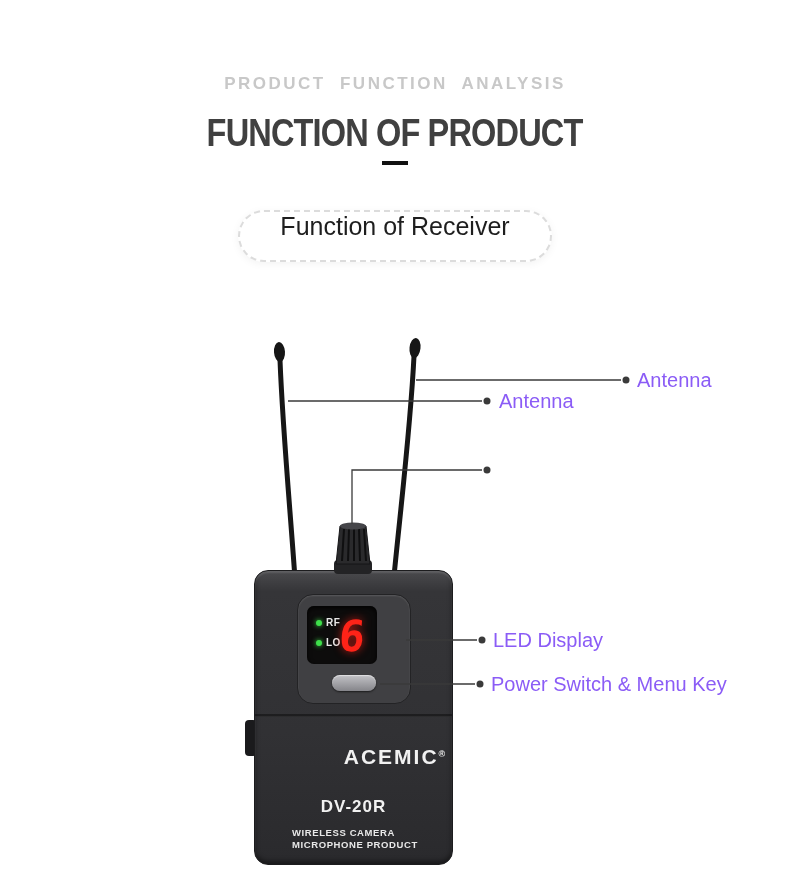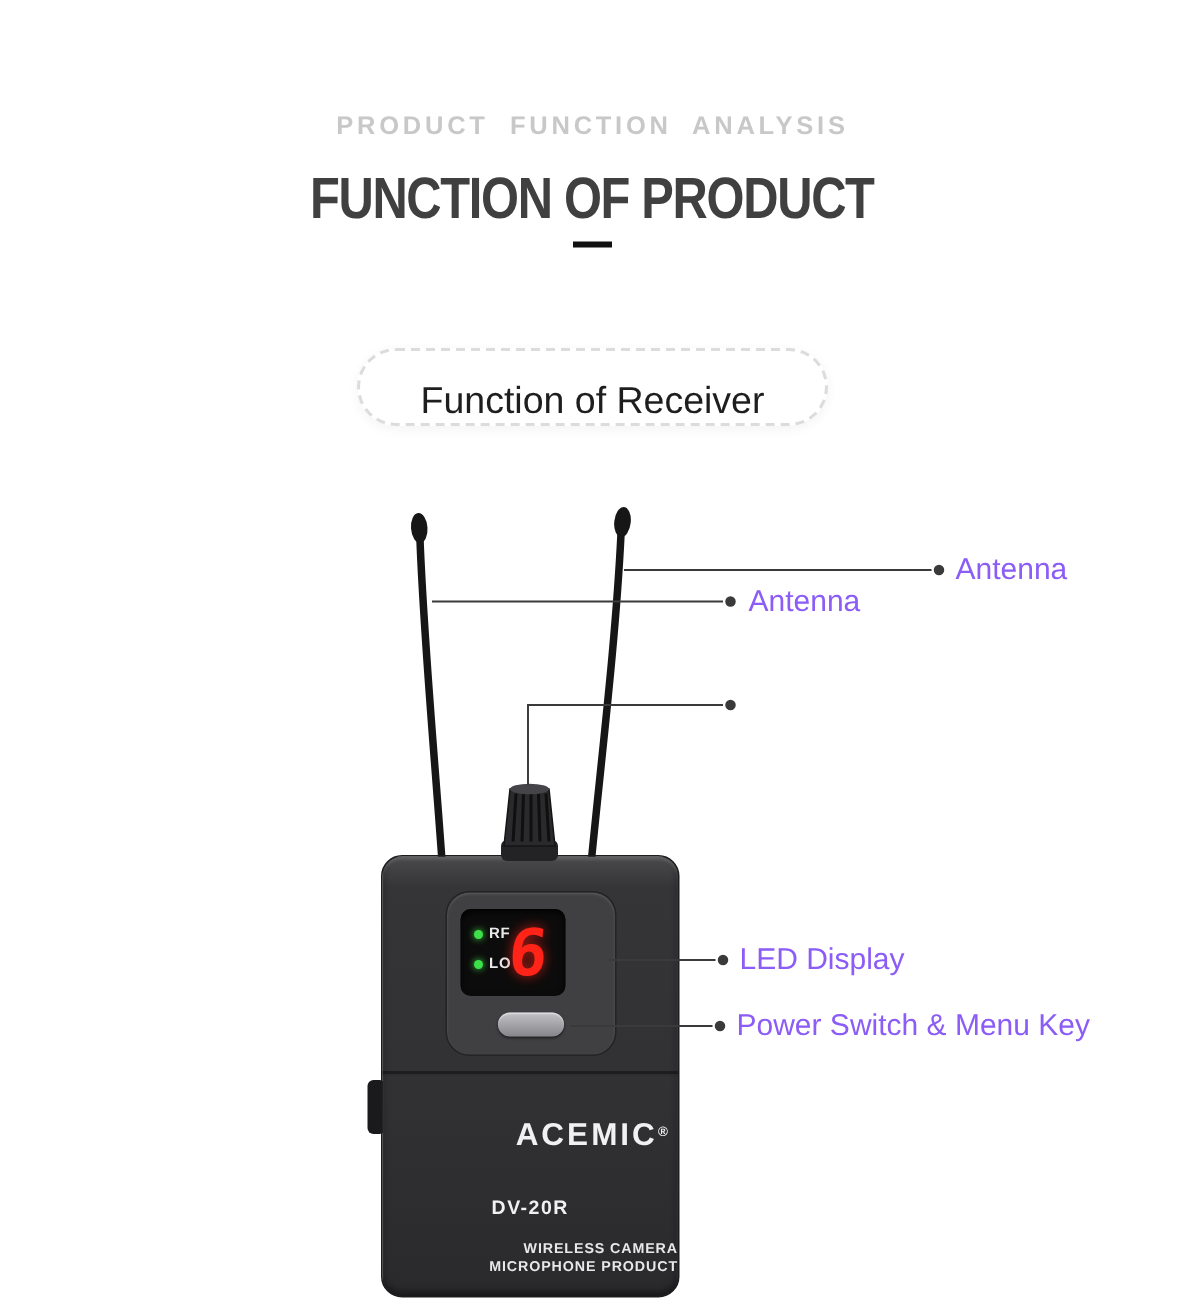--- a/index.html
+++ b/index.html
@@ -16,24 +16,24 @@
   .main-title{
     position:absolute;top:104px;left:0;width:100%;text-align:center;
     color:#404040;font-size:37px;font-weight:900;letter-spacing:-1px;
   }
   .main-title > span{display:inline-block;transform:scaleX(0.88) scaleY(1.05);transform-origin:center;}
   .title-dash{
     position:absolute;top:153px;left:50%;transform:translateX(-50%);
     width:26px;height:4px;background:#111;
   }
   .badge{
-    position:absolute;top:224px;left:50%;transform:translateX(-50%);
+    position:absolute;top:202px;left:50%;transform:translateX(-50%);
     min-width:246px;height:48px;padding:0 32px;
     border:2px dashed #dcdcdc;border-radius:40px;background:#fff;
-    display:flex;align-items:flex-end;justify-content:center;
+    display:flex;align-items:flex-start;justify-content:center;
     box-shadow:0 2px 8px rgba(0,0,0,0.05);
     font-size:25px;color:#1e1e1e;
   }
   .layer{position:absolute;left:0;top:0;width:790px;height:877px;pointer-events:none;}
   .z1{z-index:1}.z3{z-index:3}.z4{z-index:4}
 
   .clip{
     position:absolute;left:245px;top:712px;width:12px;height:36px;
     background:#1a1a1c;border-radius:4px;z-index:2;
   }
@@ -78,25 +78,25 @@
     background:linear-gradient(180deg,#c3c3c7,#85858a);
     box-shadow:0 1px 2px rgba(0,0,0,0.6), inset 0 1px 1px rgba(255,255,255,0.5);
   }
   .brand{
     position:absolute;left:0;top:174px;width:100%;text-align:center;
     color:#f1f1f1;font-size:21px;font-weight:700;letter-spacing:2px;padding-left:41px;
   }
   .brand sup{font-size:9px;letter-spacing:0;vertical-align:top;line-height:18px;}
   .model{
     position:absolute;left:0;top:226px;width:100%;text-align:center;
-    color:#f1f1f1;font-size:13px;font-weight:700;letter-spacing:1px;
+    color:#f1f1f1;font-size:17px;font-weight:700;letter-spacing:1px;
   }
   .tagline{
-    position:absolute;left:0;width:100%;text-align:right;
-    color:#e8e8e8;font-size:9.5px;font-weight:700;letter-spacing:0.6px;
+    position:absolute;left:0;width:100%;text-align:left;
+    color:#e8e8e8;font-size:9.5px;font-weight:700;letter-spacing:0.6px;padding-left:37px;
   }
   .tagline.l1{top:256px}
   .tagline.l2{top:268px}
 
   .callout-label{
     position:absolute;font-size:20px;color:#8b5cf6;line-height:26px;z-index:5;
   }
   .lbl-antenna-right{left:637px;top:359px}
   .lbl-antenna-left{left:499px;top:380px}
   .lbl-volume-knob{left:499px;top:449px}

